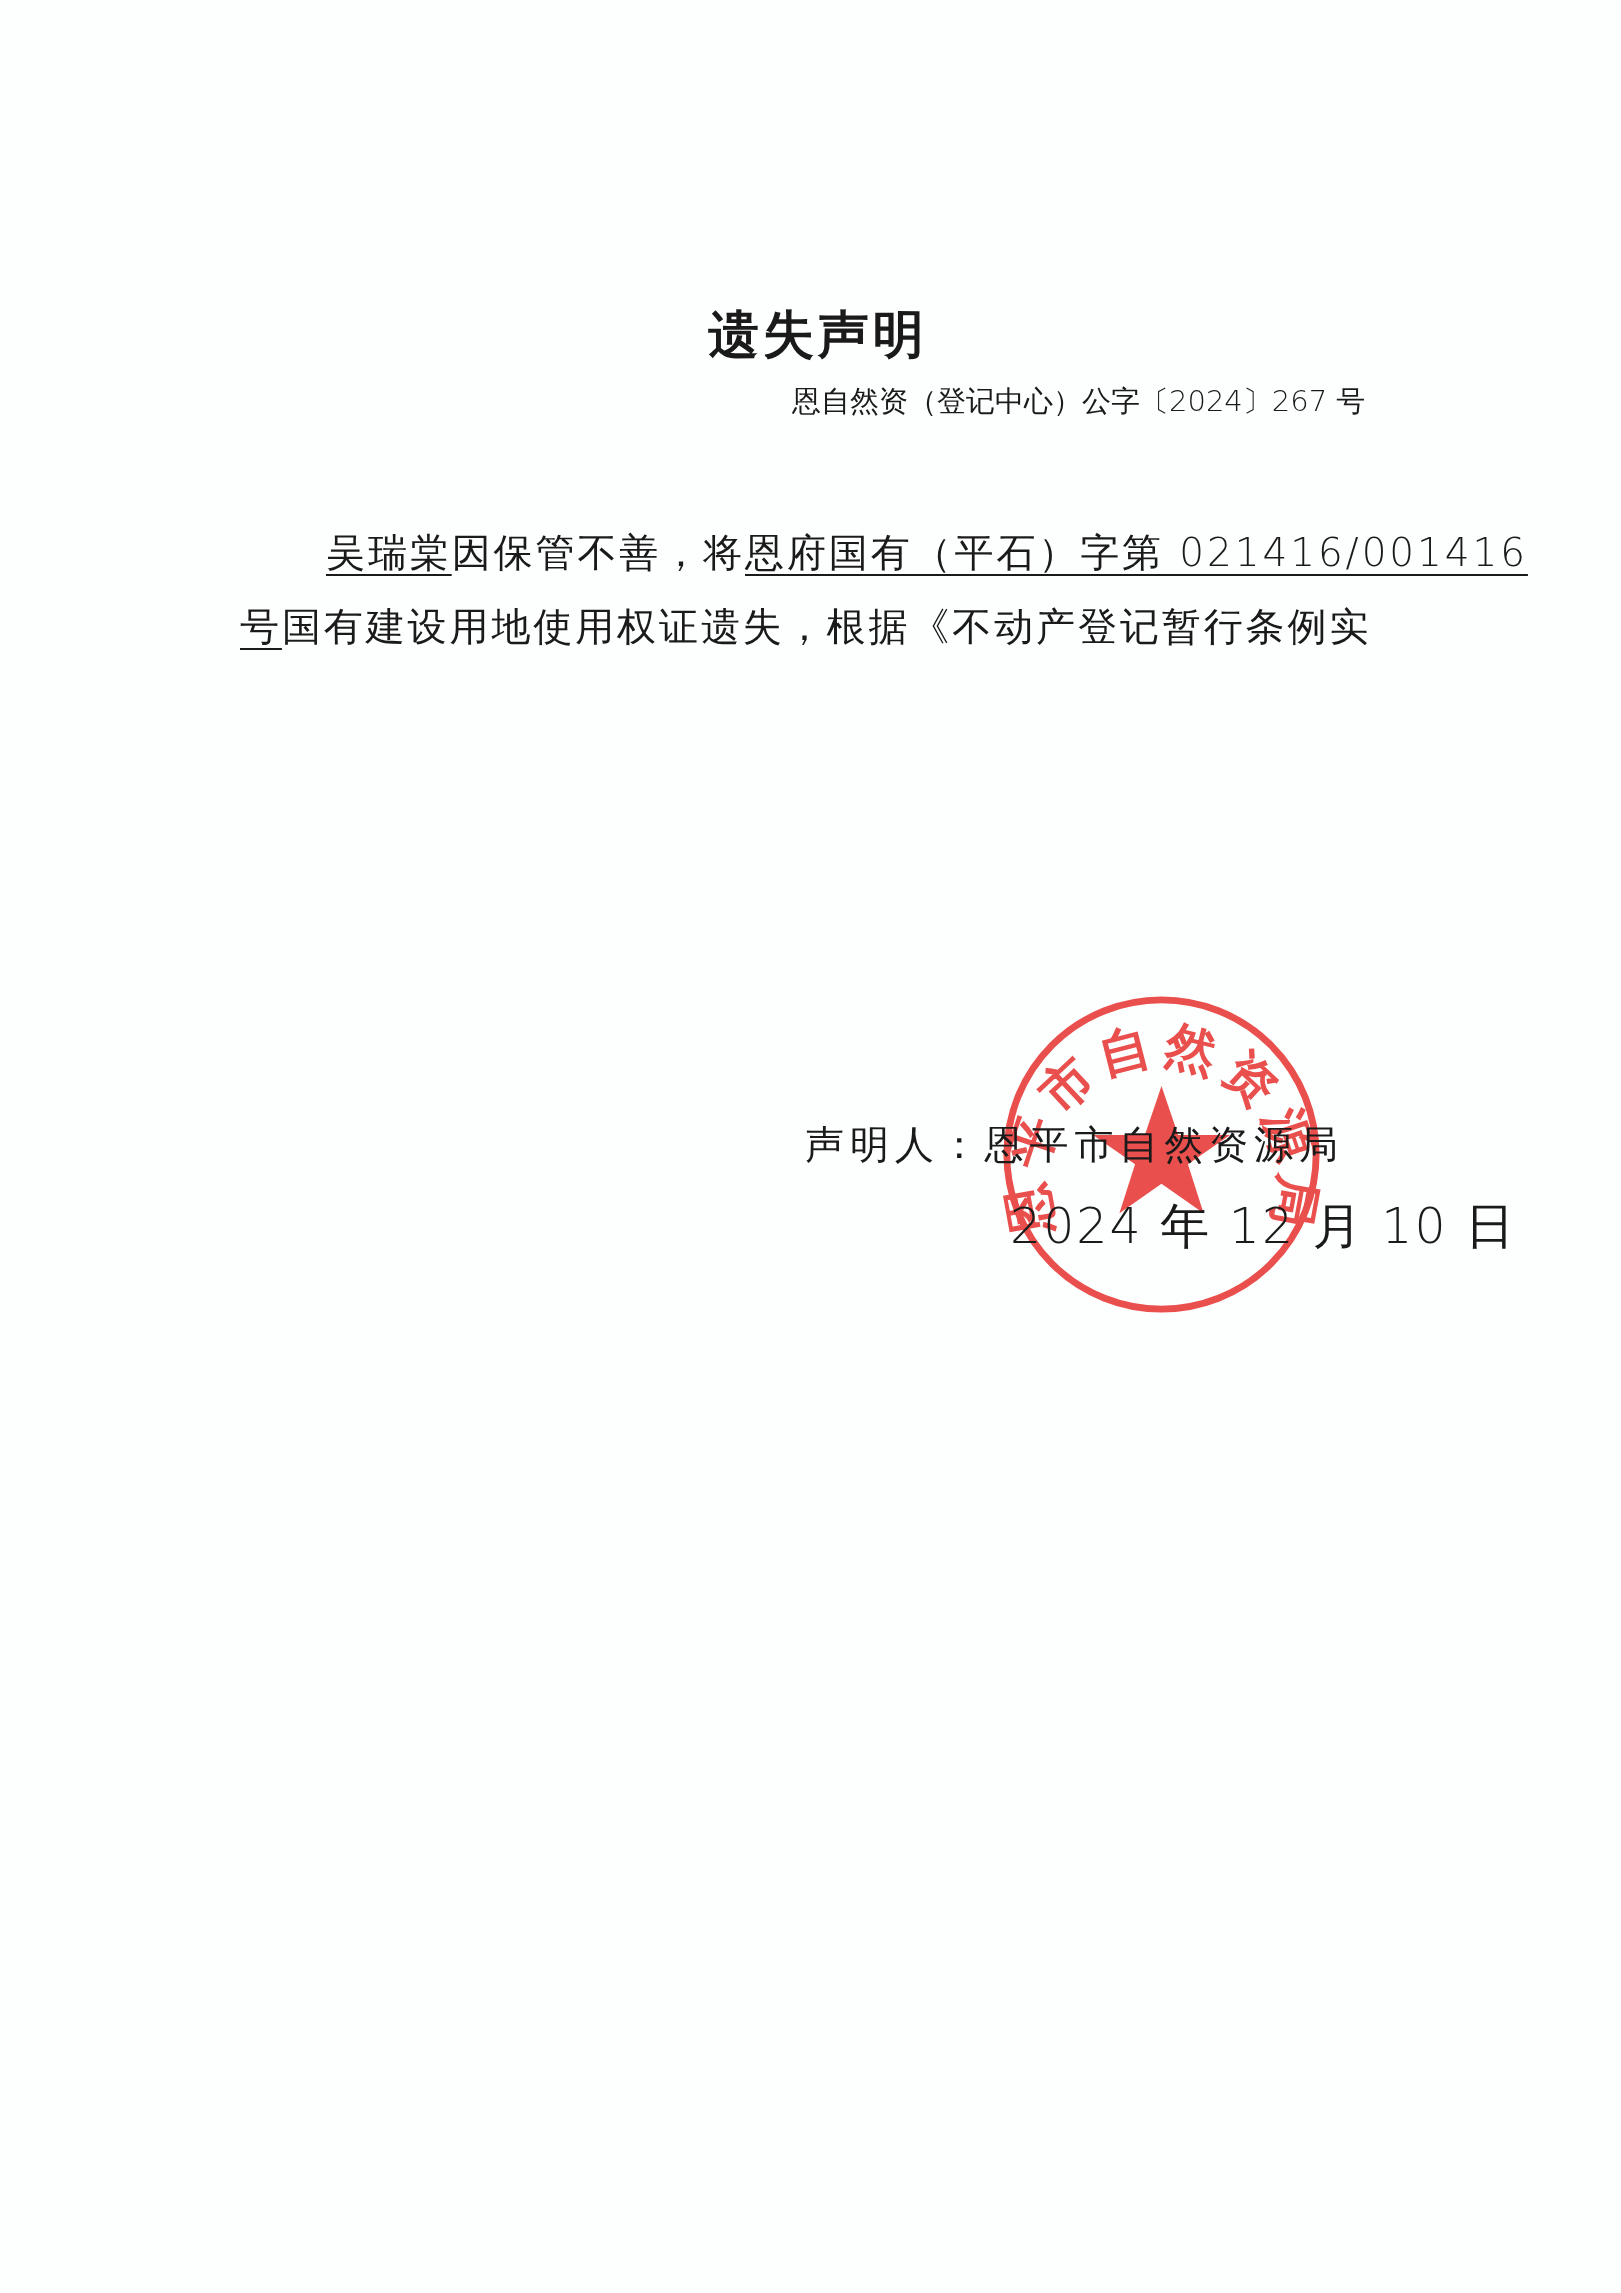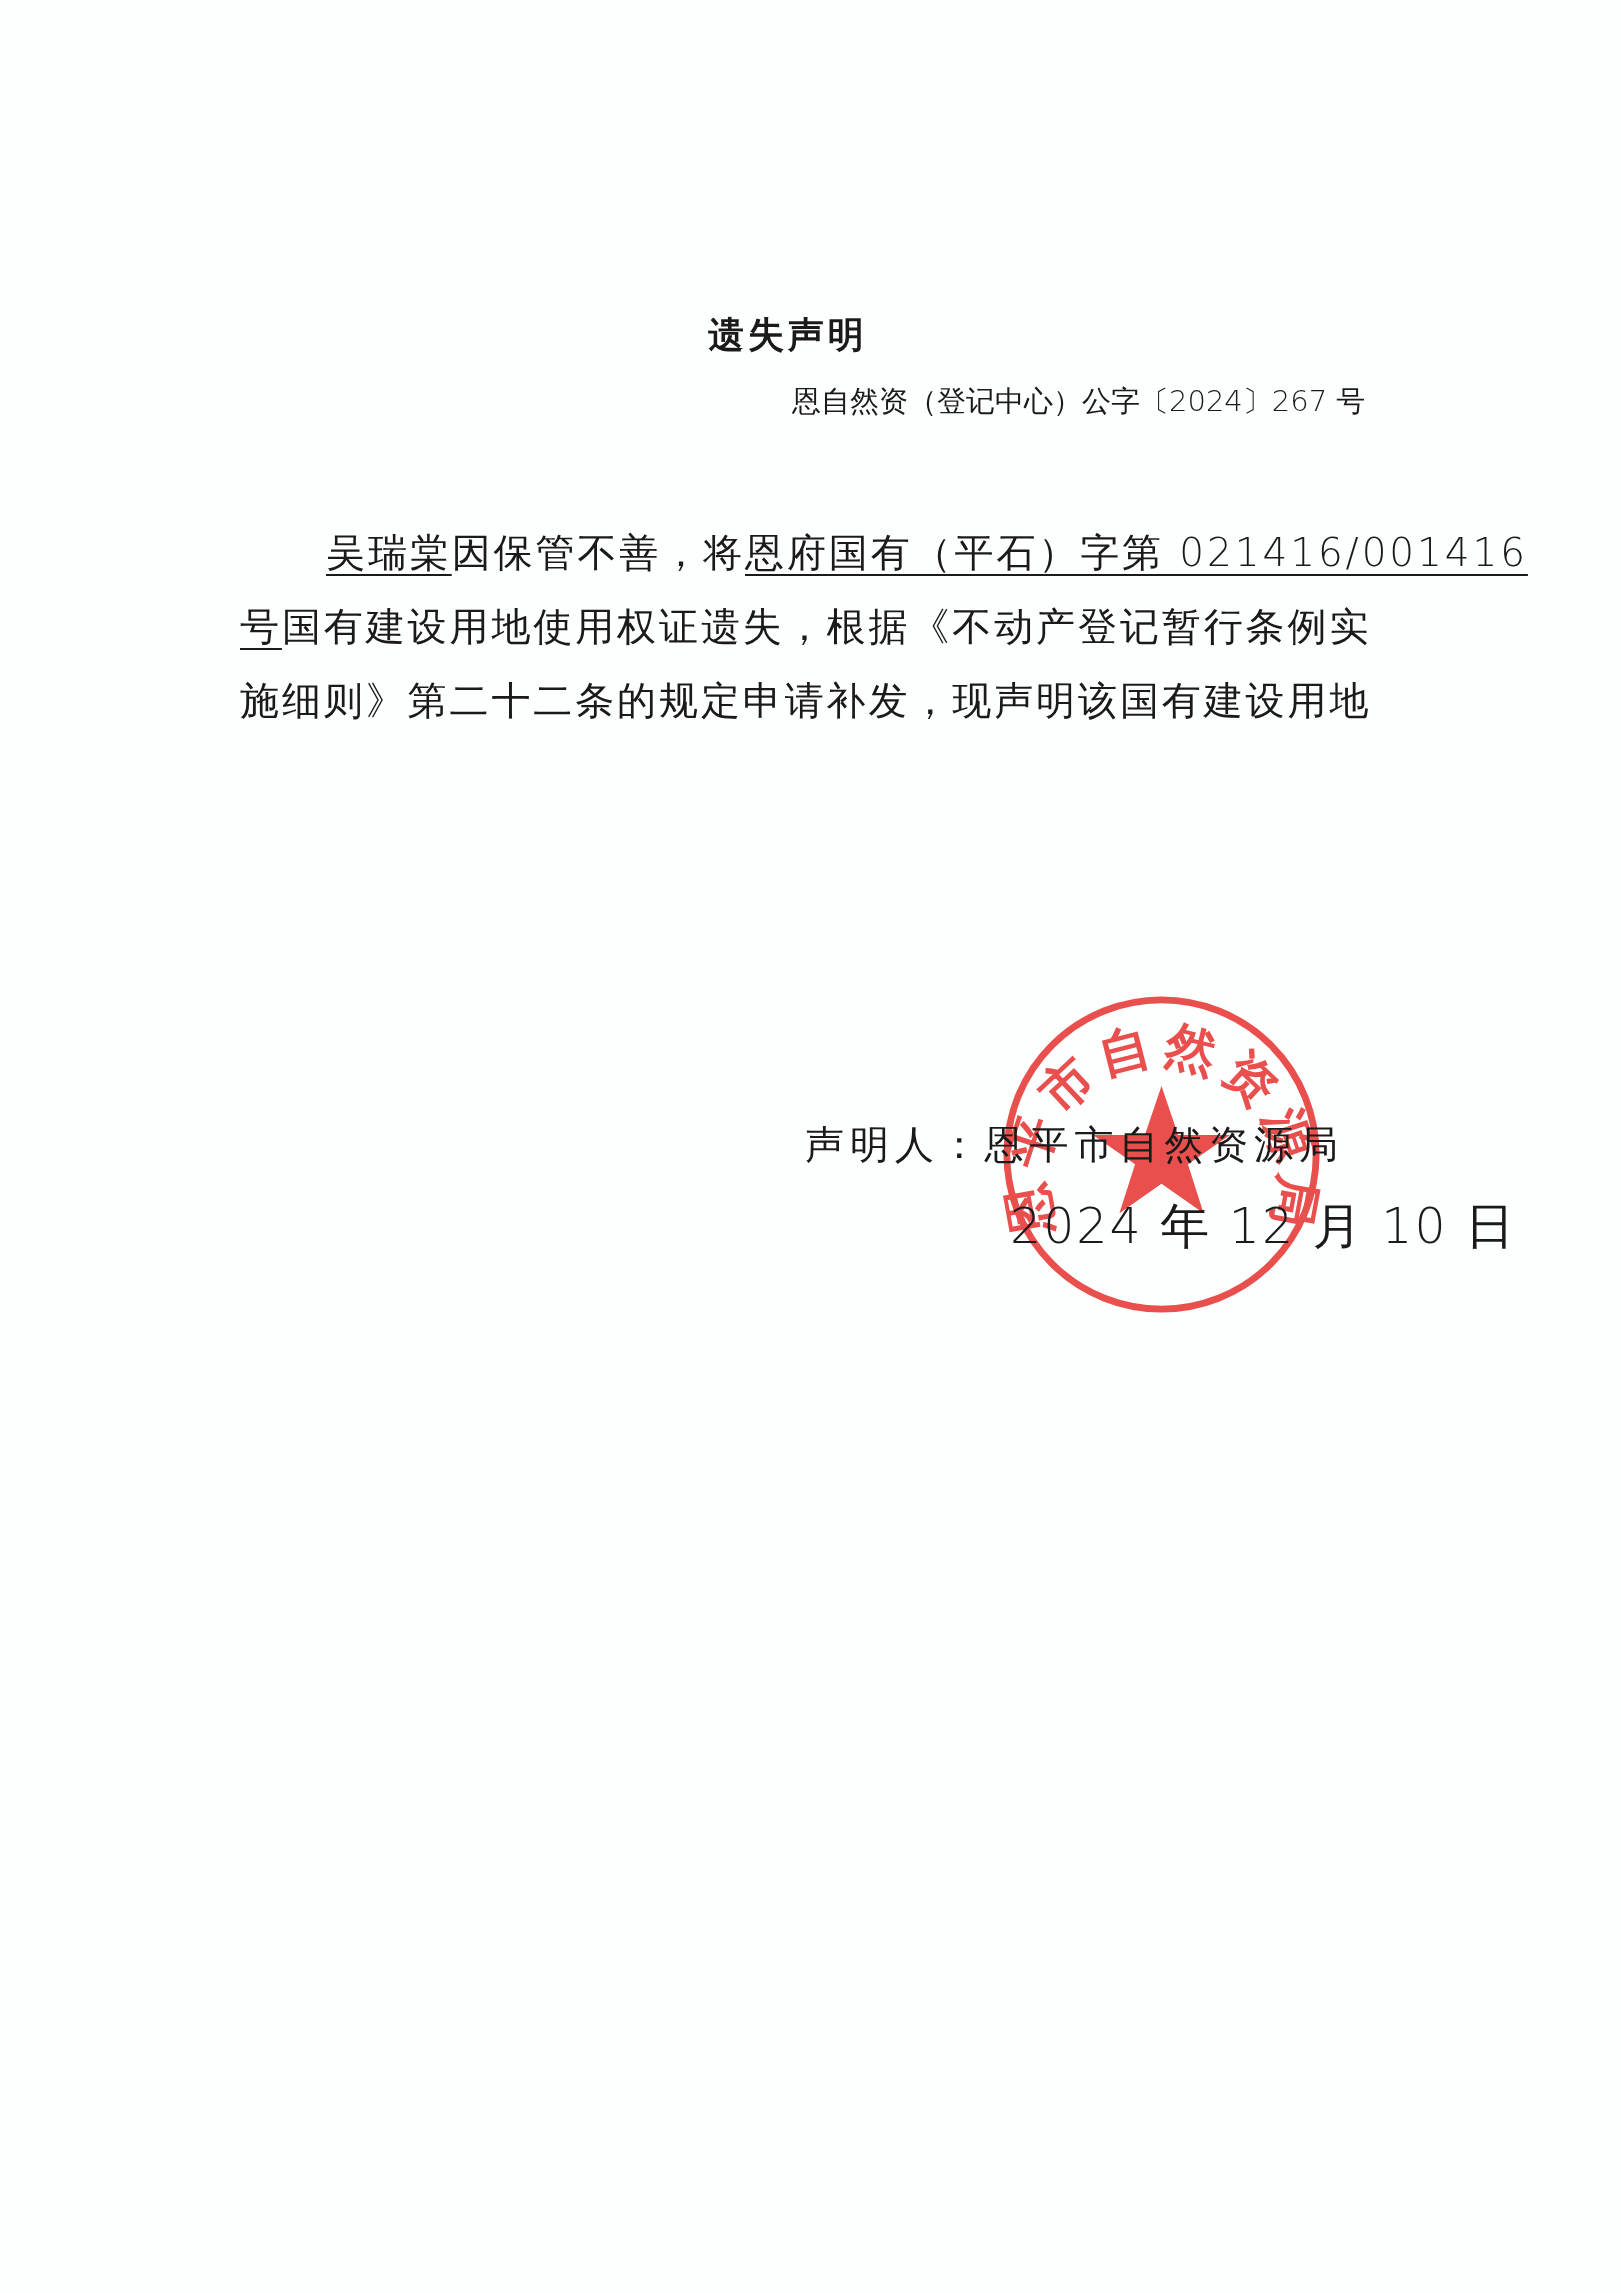--- a/index.html
+++ b/index.html
@@ -6,21 +6,21 @@
   body {
     width: 1621px; height: 2294px;
     background: #fdfefe;
     position: relative;
     overflow: hidden;
     font-family: "DejaVu Serif", "Liberation Serif", serif;
     color: #1a1a1a;
   }
   .title {
     position: absolute; left: 708px; top: 300px;
-    font-size: 36px; font-weight: bold; letter-spacing: 3.9px;
+    font-size: 51px; font-weight: bold; letter-spacing: 3.9px;
     font-family: "DejaVu Sans", sans-serif;
     line-height: 69px; white-space: nowrap;
   }
   .docno {
     position: absolute; left: 792px; top: 382px;
     font-size: 29px; line-height: 39px; white-space: nowrap;
     font-family: "DejaVu Sans", sans-serif; font-weight: 300;
   }
   .body {
     position: absolute; left: 240px; top: 516px; width: 1176px;
@@ -53,21 +53,20 @@
 <div class="title">遗失声明</div>
 <div class="docno">恩自然资（登记中心）公字〔2024〕267 号</div>
 
 <div class="body">
   <div class="line indent">
     <span class="u">吴瑞棠</span><span>因保管不善，将</span><span class="u">恩府国有（平石）字第 021416/001416</span>
   </div>
   <div class="line">
     <span class="u">号</span><span>国有建设用地使用权证遗失，根据《不动产登记暂行条例实</span>
   </div>
-  <div class="line">施细则》第二十二条的规定申请补发，现声明该国有建设用地</div>
 </div>
 
 <svg class="stamp" viewBox="0 0 330 330">
   <defs>
     <path id="arc" d="M 60 250 A 120 120 0 1 1 270 250" fill="none"></path>
   </defs>
   <circle cx="165" cy="165" r="158" fill="none" stroke="#e8302c" stroke-width="7"></circle>
   <polygon fill="#e8302c" points="165,95 182,145 235,145 192,175 208,225 165,195 122,225 138,175 95,145 148,145"></polygon>
   <text font-size="52" fill="#e8302c" font-family="DejaVu Serif, serif" font-weight="bold" letter-spacing="8">
     <textPath href="#arc" startOffset="50%" text-anchor="middle">恩平市自然资源局</textPath>

